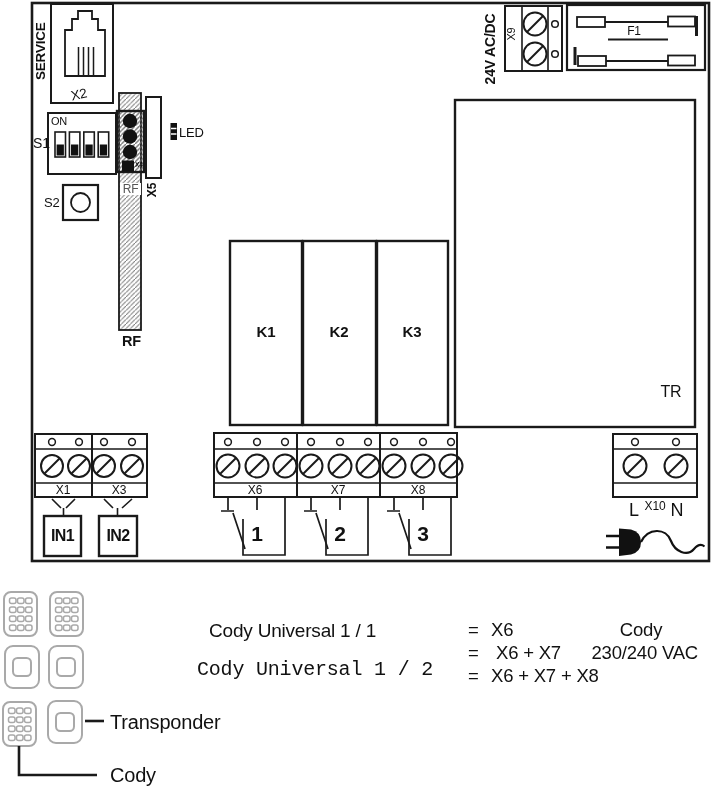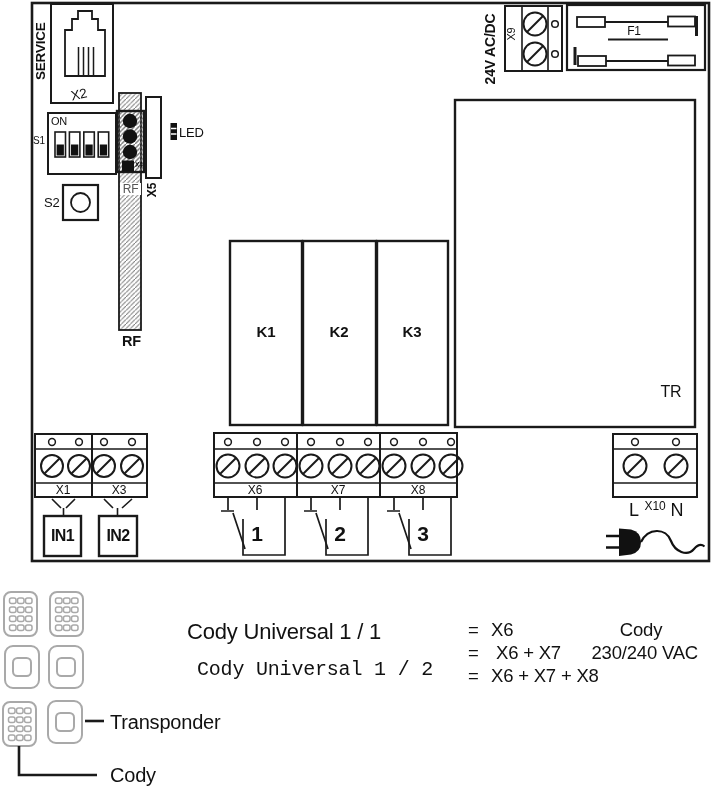--- a/index.html
+++ b/index.html
@@ -266,21 +266,21 @@
   </g>
 
   <path d="M85 721 H104" stroke="#1a1a1a" stroke-width="2.6"></path>
   <path d="M19 746 V775 H97" stroke="#1a1a1a" stroke-width="2.6" fill="none"></path>
 </svg>
 
 <div class="lbl rot b" style="left:7px;top:37px;width:70px;height:16px;font-size:13.5px;">SERVICE</div>
 <div class="lbl ctr" style="left:59px;top:88px;width:40px;font-size:13.5px;transform:rotate(-12deg);">X2</div>
 
 <div class="lbl" style="left:51px;top:116px;font-size:11px;">ON</div>
-<div class="lbl" style="left:33px;top:136px;font-size:10px;">S1</div>
+<div class="lbl" style="left:33px;top:136px;font-size:14px;">S1</div>
 <div class="lbl" style="left:44px;top:196px;font-size:13px;">S2</div>
 
 <div class="lbl ctr" style="left:120px;top:183px;width:21px;font-size:12px;background:#fff;color:#555;">RF</div>
 <div class="lbl b" style="left:135px;top:162px;font-size:6.5px;">X4</div>
 <div class="lbl rot ctr b" style="left:138px;top:184px;width:28px;height:12px;font-size:12px;">X5</div>
 <div class="lbl" style="left:179px;top:126px;font-size:13px;">LED</div>
 <div class="lbl ctr b" style="left:118px;top:334px;width:27px;font-size:14.5px;">RF</div>
 
 <div class="lbl rot ctr b" style="left:445px;top:41px;width:92px;height:16px;font-size:14px;">24V AC/DC</div>
 <div class="lbl rot ctr" style="left:498px;top:28px;width:28px;height:12px;font-size:11px;">X9</div>
@@ -302,21 +302,21 @@
 <div class="lbl ctr b" style="left:99px;top:528px;width:38px;font-size:16px;letter-spacing:-0.6px;">IN2</div>
 
 <div class="lbl ctr" style="left:247px;top:523px;width:20px;font-size:21px;font-weight:600;">1</div>
 <div class="lbl ctr" style="left:330px;top:523px;width:20px;font-size:21px;font-weight:600;">2</div>
 <div class="lbl ctr" style="left:413px;top:523px;width:20px;font-size:21px;font-weight:600;">3</div>
 
 <div class="lbl ctr" style="left:624px;top:501px;width:20px;font-size:18px;font-weight:500;">L</div>
 <div class="lbl ctr" style="left:667px;top:501px;width:20px;font-size:18px;font-weight:500;">N</div>
 
 
-<div class="lbl" style="left:187px;top:621px;font-size:22px;">Cody Universal 1 / 1</div>
+<div class="lbl" style="left:209px;top:621px;font-size:19px;">Cody Universal 1 / 1</div>
 <div class="lbl" style="left:468px;top:621px;font-size:18.5px;">=</div>
 <div class="lbl" style="left:491px;top:621px;font-size:18.5px;">X6</div>
 
 <div class="lbl" style="left:197px;top:660px;font-size:20px;font-family:Liberation Mono, monospace;">Cody Universal 1 / 2</div>
 <div class="lbl" style="left:468px;top:644px;font-size:18.5px;">=</div>
 <div class="lbl" style="left:496px;top:644px;font-size:18.5px;">X6 + X7</div>
 
 <div class="lbl" style="left:468px;top:667px;font-size:18.5px;">=</div>
 <div class="lbl" style="left:491px;top:667px;font-size:18.5px;">X6 + X7 + X8</div>
 

